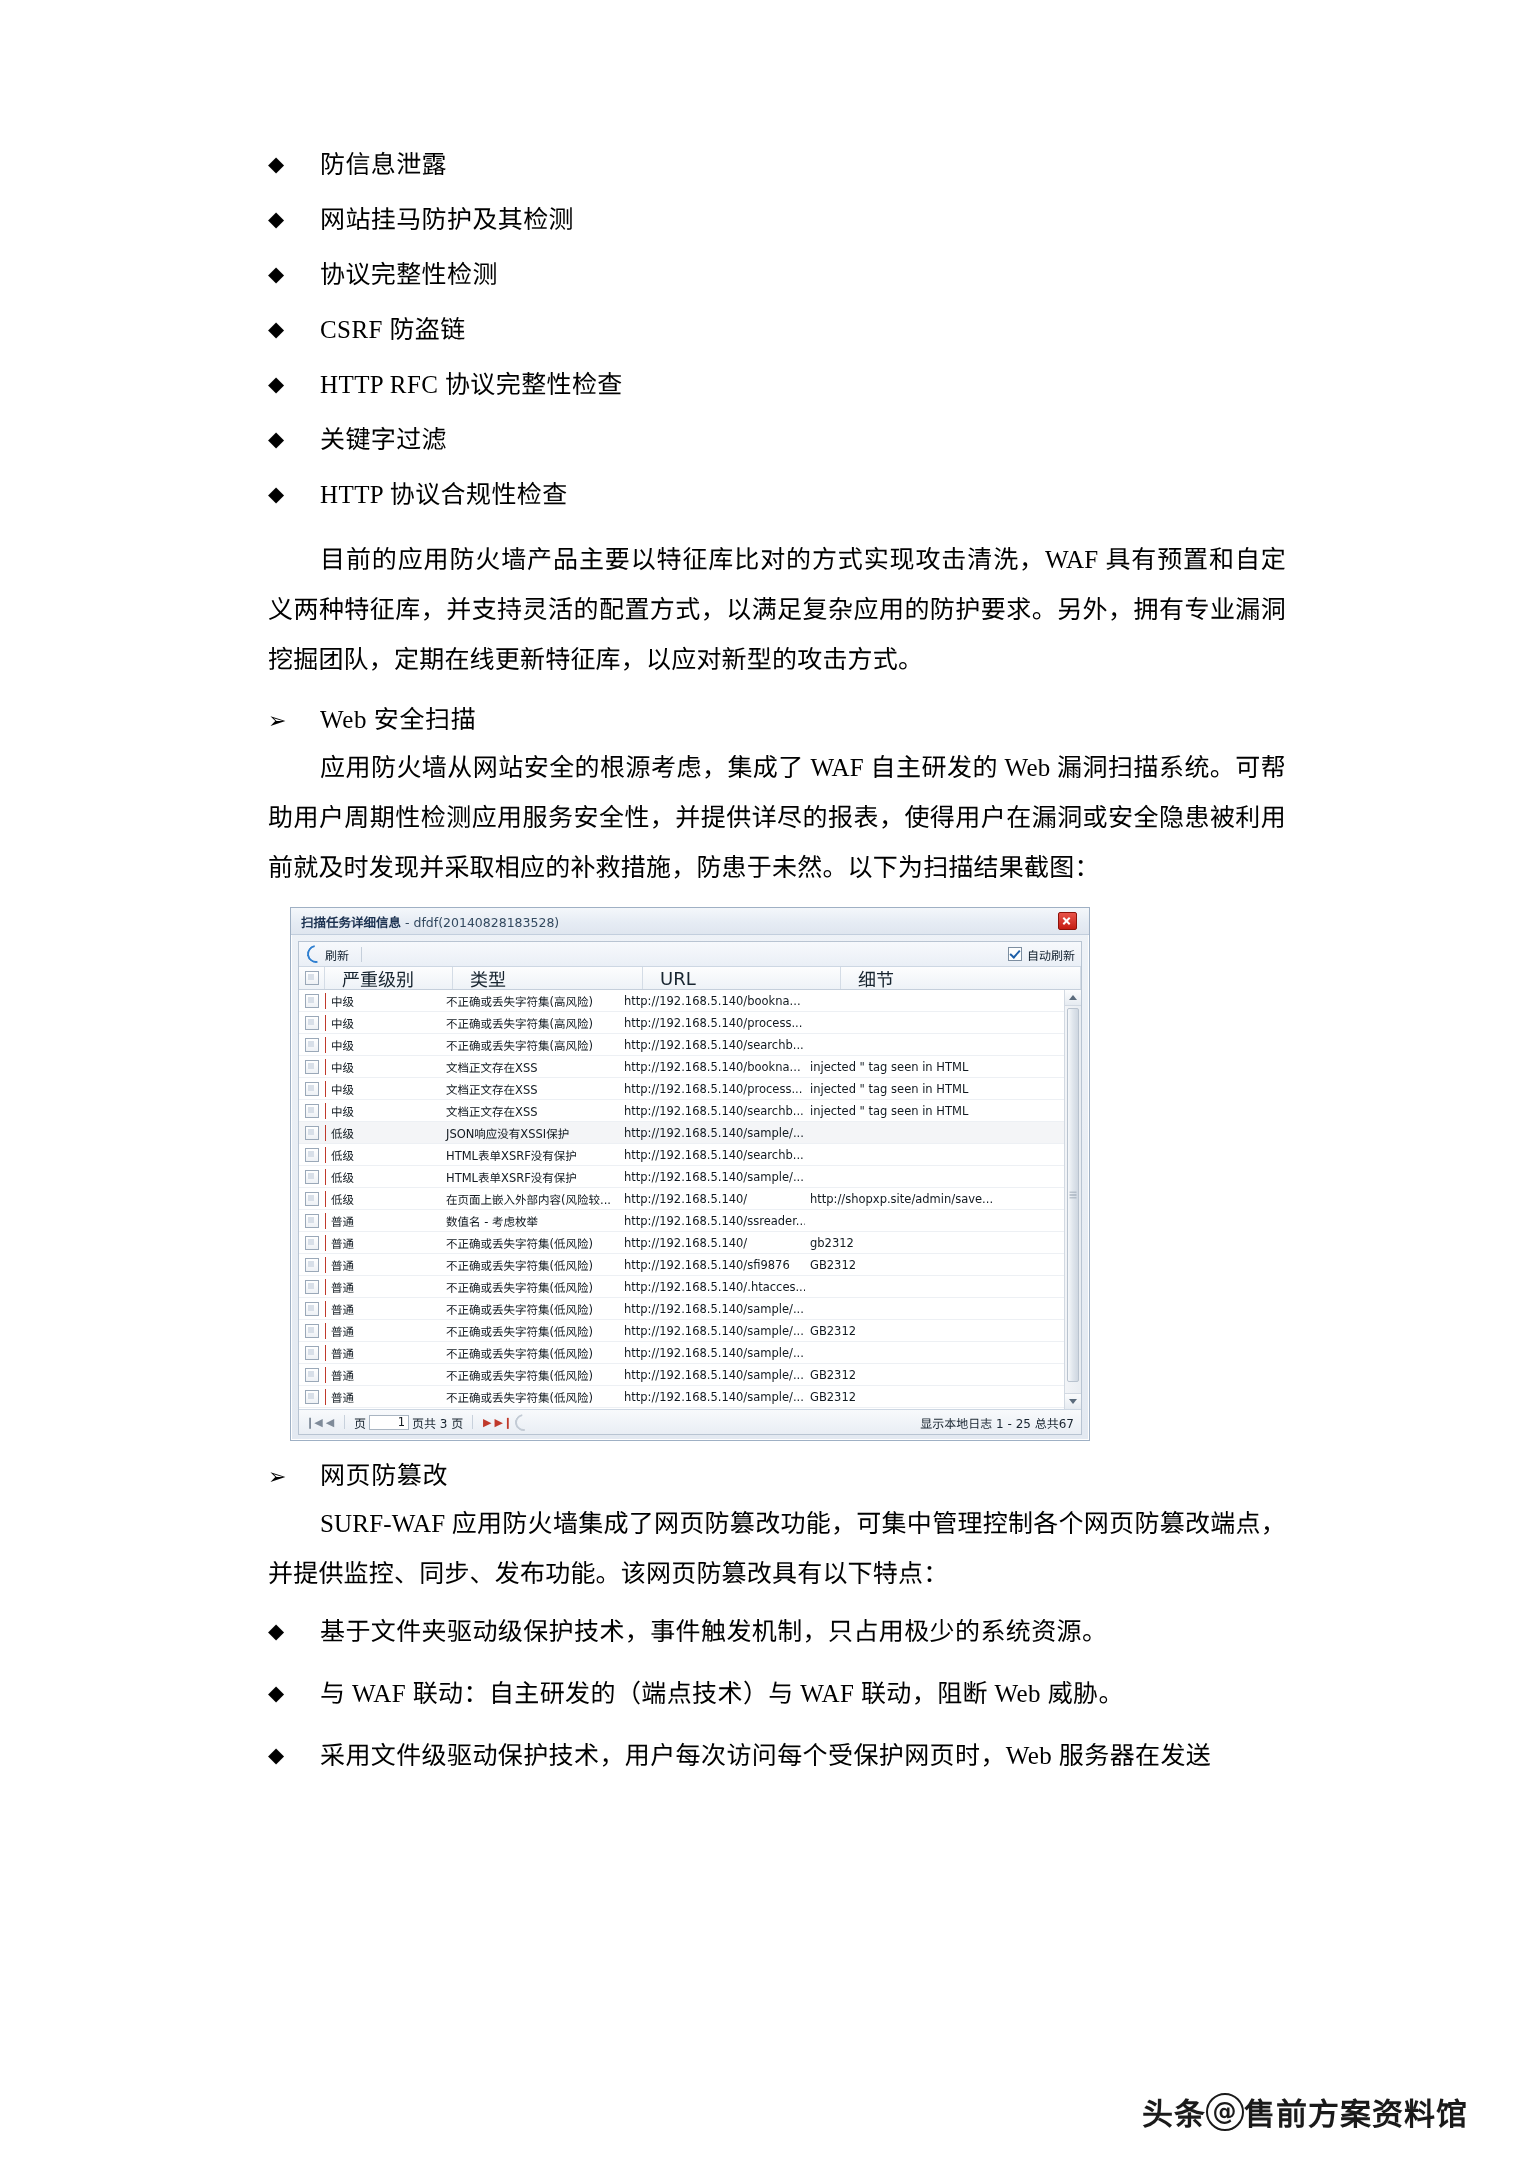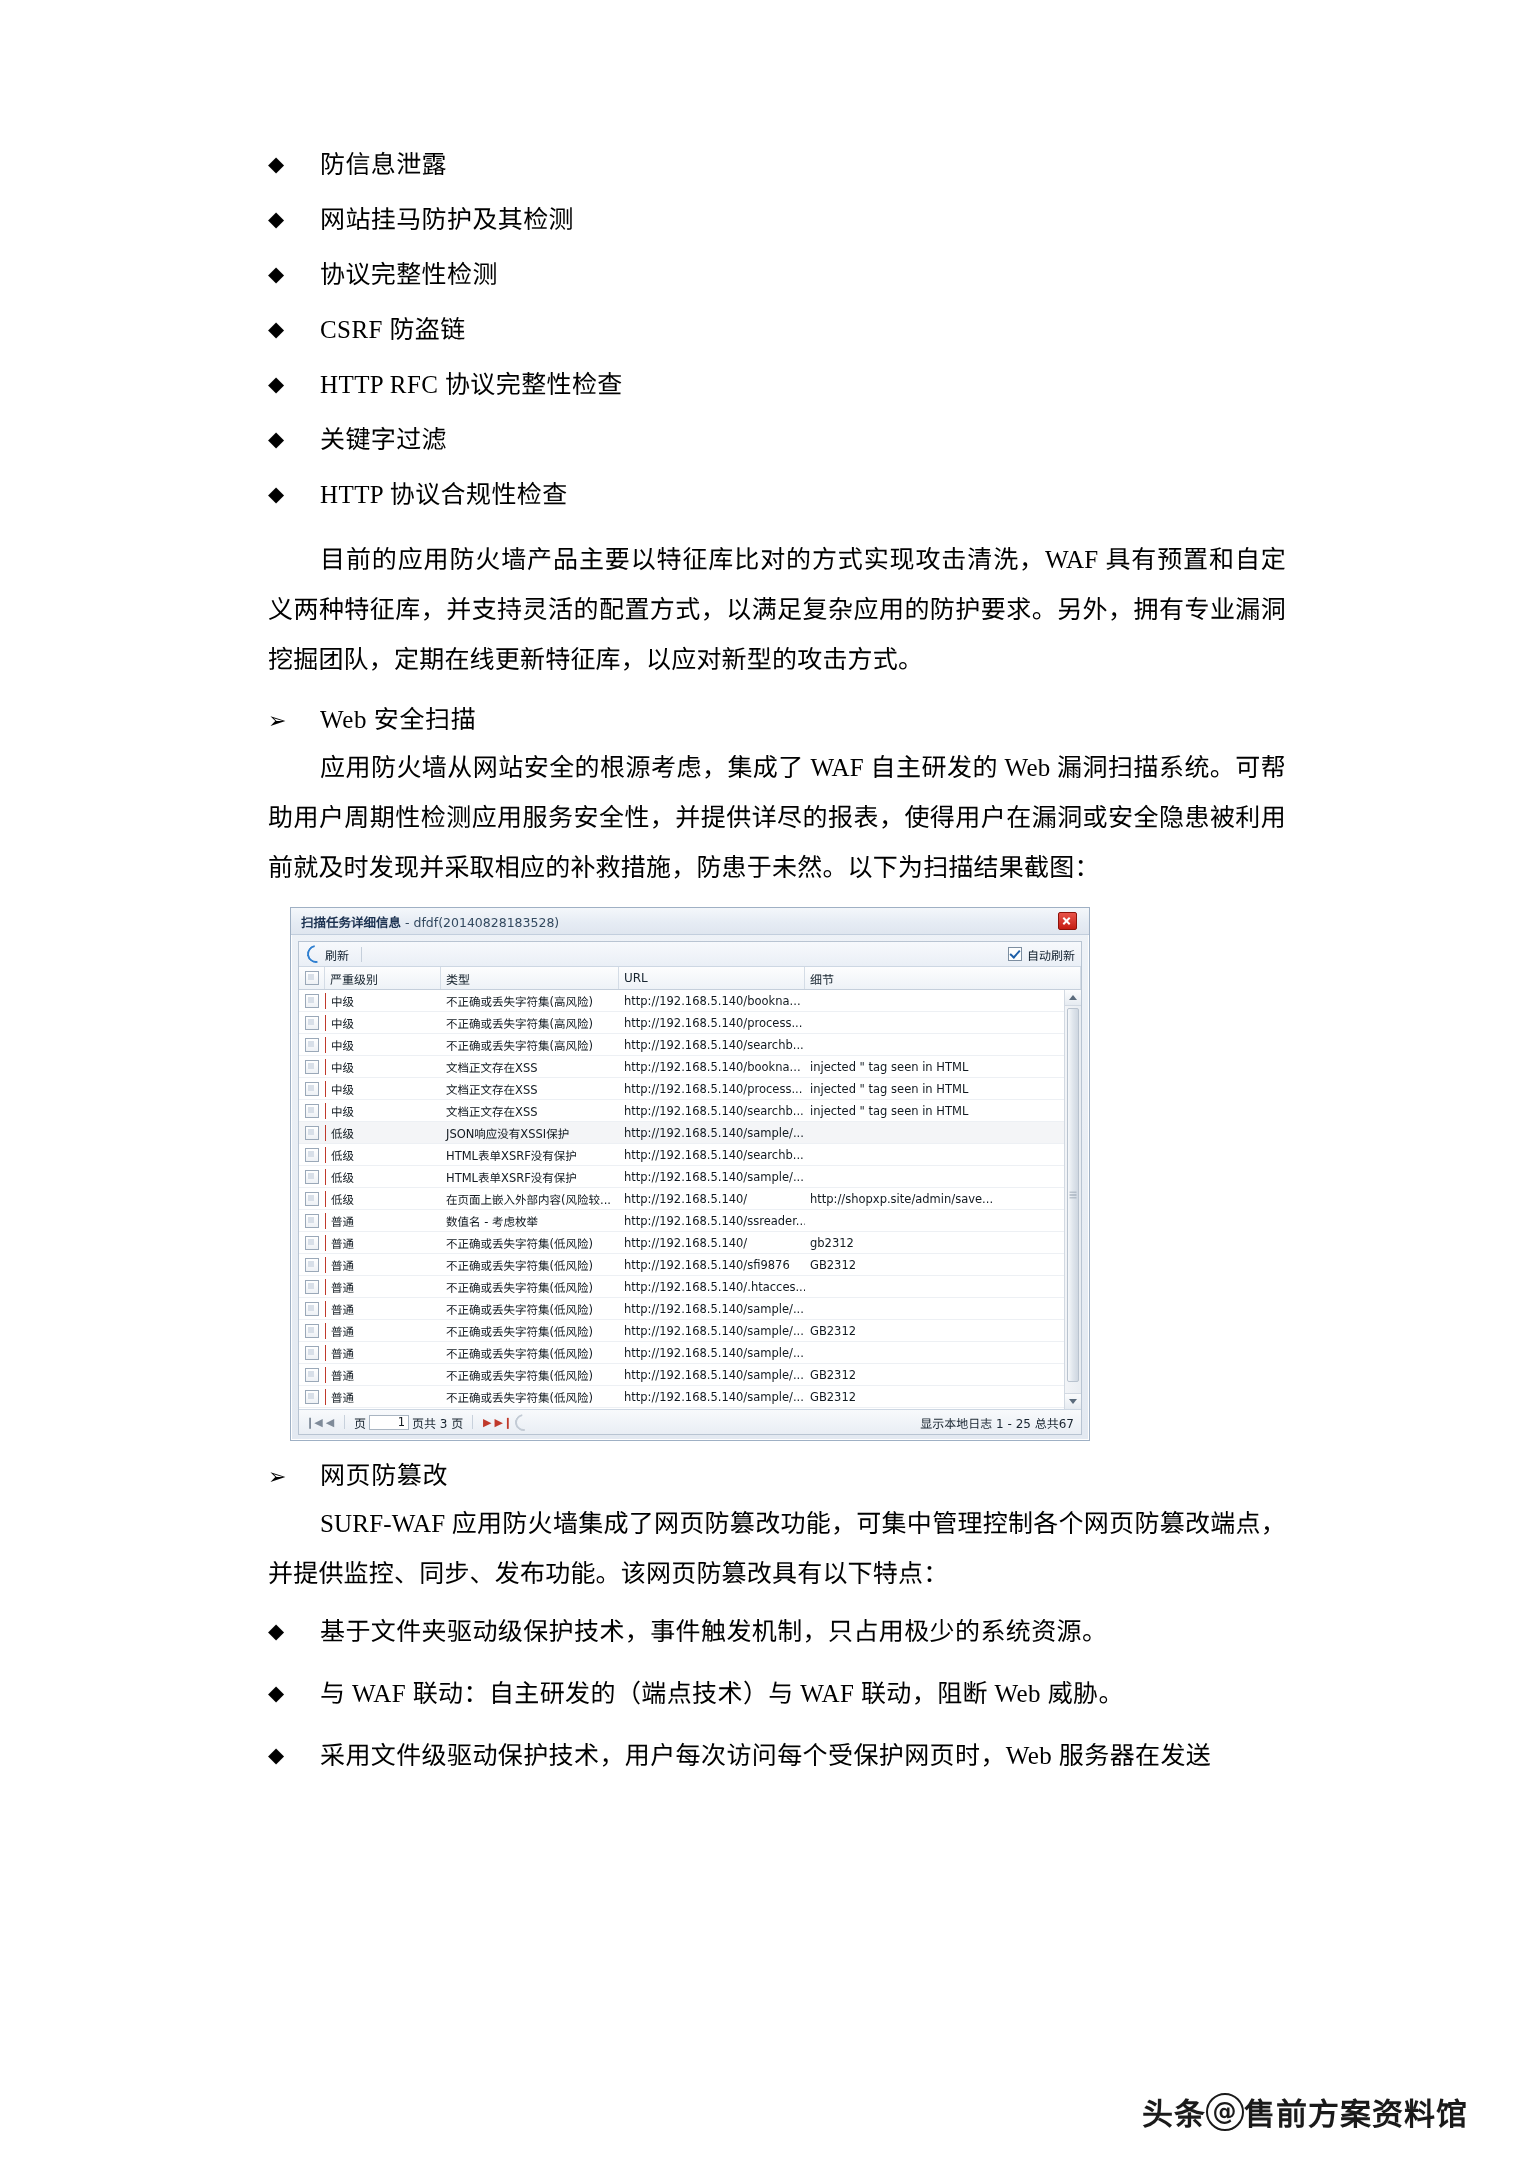--- a/index.html
+++ b/index.html
@@ -209,22 +209,23 @@
   }
 
   
   .grid { width: 100%; }
   .grid-head {
     display: flex;
     height: 22px;
     background: linear-gradient(180deg, #fdfdfe 0%, #eef2f7 100%);
     border-bottom: 1px solid #c5cfdb;
     align-items: center;
-    font-size: 12px;
+    font-size: 18px;
     color: #17242f;
+    gap: 12px;
   }
   .grid-head .cell { border-right: 1px solid #d4dce6; height: 100%; display: flex; align-items: center; }
   .grid-rows {
     position: relative;
     height: 419px;
     overflow: hidden;
     background: #fff;
   }
   .row {
     display: flex;

